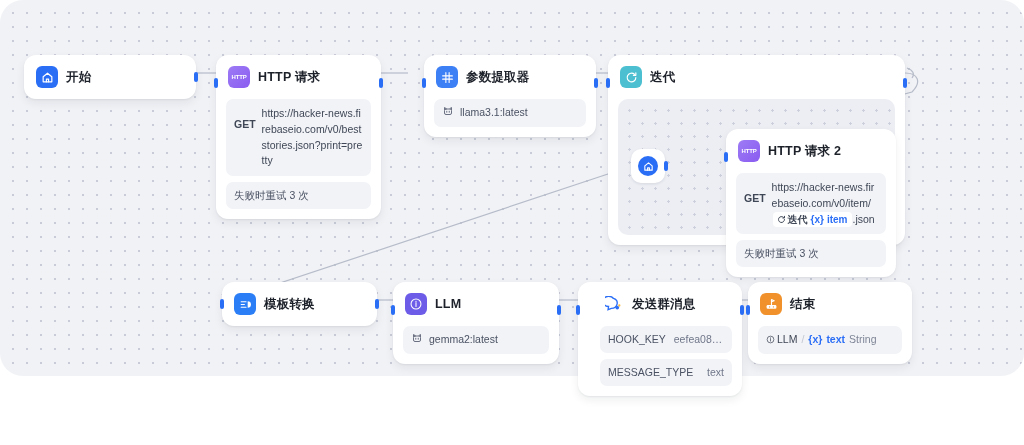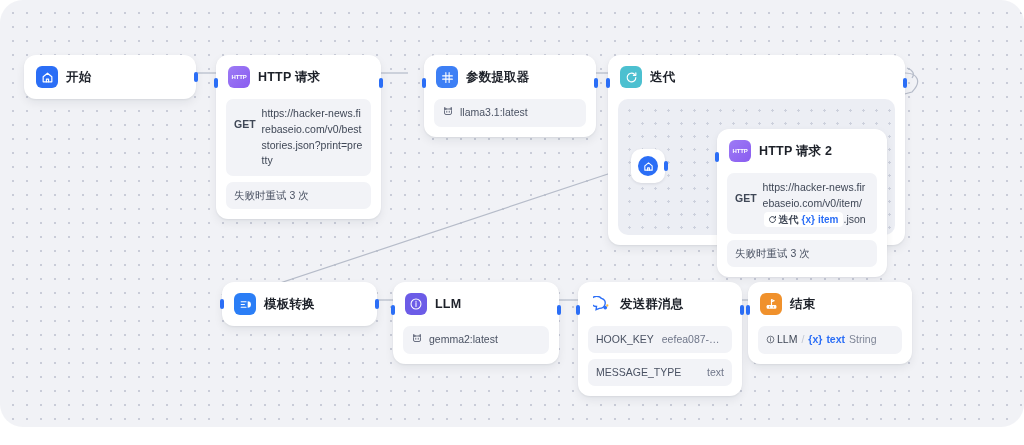--- a/index.html
+++ b/index.html
@@ -3,21 +3,21 @@
 <meta charset="utf-8">
 <style>
   * { box-sizing: border-box; margin: 0; padding: 0; }
   html, body {
     width: 1024px; height: 445px;
     overflow: hidden;
     font-family: "Liberation Sans", sans-serif;
   }
   #canvas {
     position: relative;
-    width: 1024px; height: 427px;
+    width: 1024px; height: 376px;
     background-color: #f1f2f6;
     background-image: radial-gradient(circle, #c9ccd8 1px, transparent 1.1px);
     background-size: 14px 14px;
     background-position: 6px 6px;
     border-radius: 23px;
   }
   #edge-layer {
     position: absolute; left: 0; top: 0;
     width: 1024px; height: 445px;
     pointer-events: none;
@@ -246,21 +246,21 @@
       <div class="sub-start" style="left:13px; top:50px;">
         <span class="nicon ic-start">
           <svg width="11" height="11" viewBox="0 0 24 24" fill="none" stroke="#fff" stroke-width="2.4" stroke-linecap="round" stroke-linejoin="round">
             <path d="M4 10.5 L12 4 L20 10.5 V20 H4 Z"></path>
             <path d="M10 20 v-5 h4 v5"></path>
           </svg>
         </span>
         <div class="handle r" style="right:-3px;"></div>
       </div>
 
-      <div class="node" style="left:99px; top:30px; width:170px; box-shadow:0 1px 2px rgba(16,24,40,.05),0 3px 8px rgba(16,24,40,.06);">
+      <div class="node" style="left:108px; top:30px; width:170px; box-shadow:0 1px 2px rgba(16,24,40,.05),0 3px 8px rgba(16,24,40,.06);">
         <div class="node-head">
           <span class="nicon ic-http">
             <span>HTTP</span>
           </span>
           <span class="node-title">HTTP 请求 2</span>
         </div>
         <div class="node-body">
           <div class="req">
             <span class="verb">GET</span>
             <span class="url"><span>https://hacker-news.firebaseio.com/v0/item/</span><span class="chip">
@@ -318,21 +318,21 @@
             <path d="M9.5 12.5 v2 M14.5 12.5 v2"></path>
           </svg>
         </span>
         <span>gemma2:latest</span>
       </div>
     </div>
     <div class="handle l hl"></div>
     <div class="handle r hl"></div>
   </div>
 
-  <div class="node" style="left:578px; top:282px; width:164px;">
+  <div class="node" style="left:578px; top:282px; width:164px;padding-left:12px;">
     <div class="node-head">
       <span class="nicon ic-msg">
         <svg width="17" height="17" viewBox="0 0 24 24" fill="none">
           <path d="M12 3.5 a8.2 7.2 0 1 0 -7 11.3 L4.3 19.2 L9 17.4 A8.2 7.2 0 0 0 12 3.5 Z" stroke="#2b6ef6" stroke-width="1.9" fill="none"></path>
           <circle cx="17.3" cy="16.4" r="2.6" fill="#2b6ef6"></circle>
           <circle cx="20.2" cy="13.4" r="1.6" fill="#f5b73d"></circle>
         </svg>
       </span>
       <span class="node-title">发送群消息</span>
     </div>

